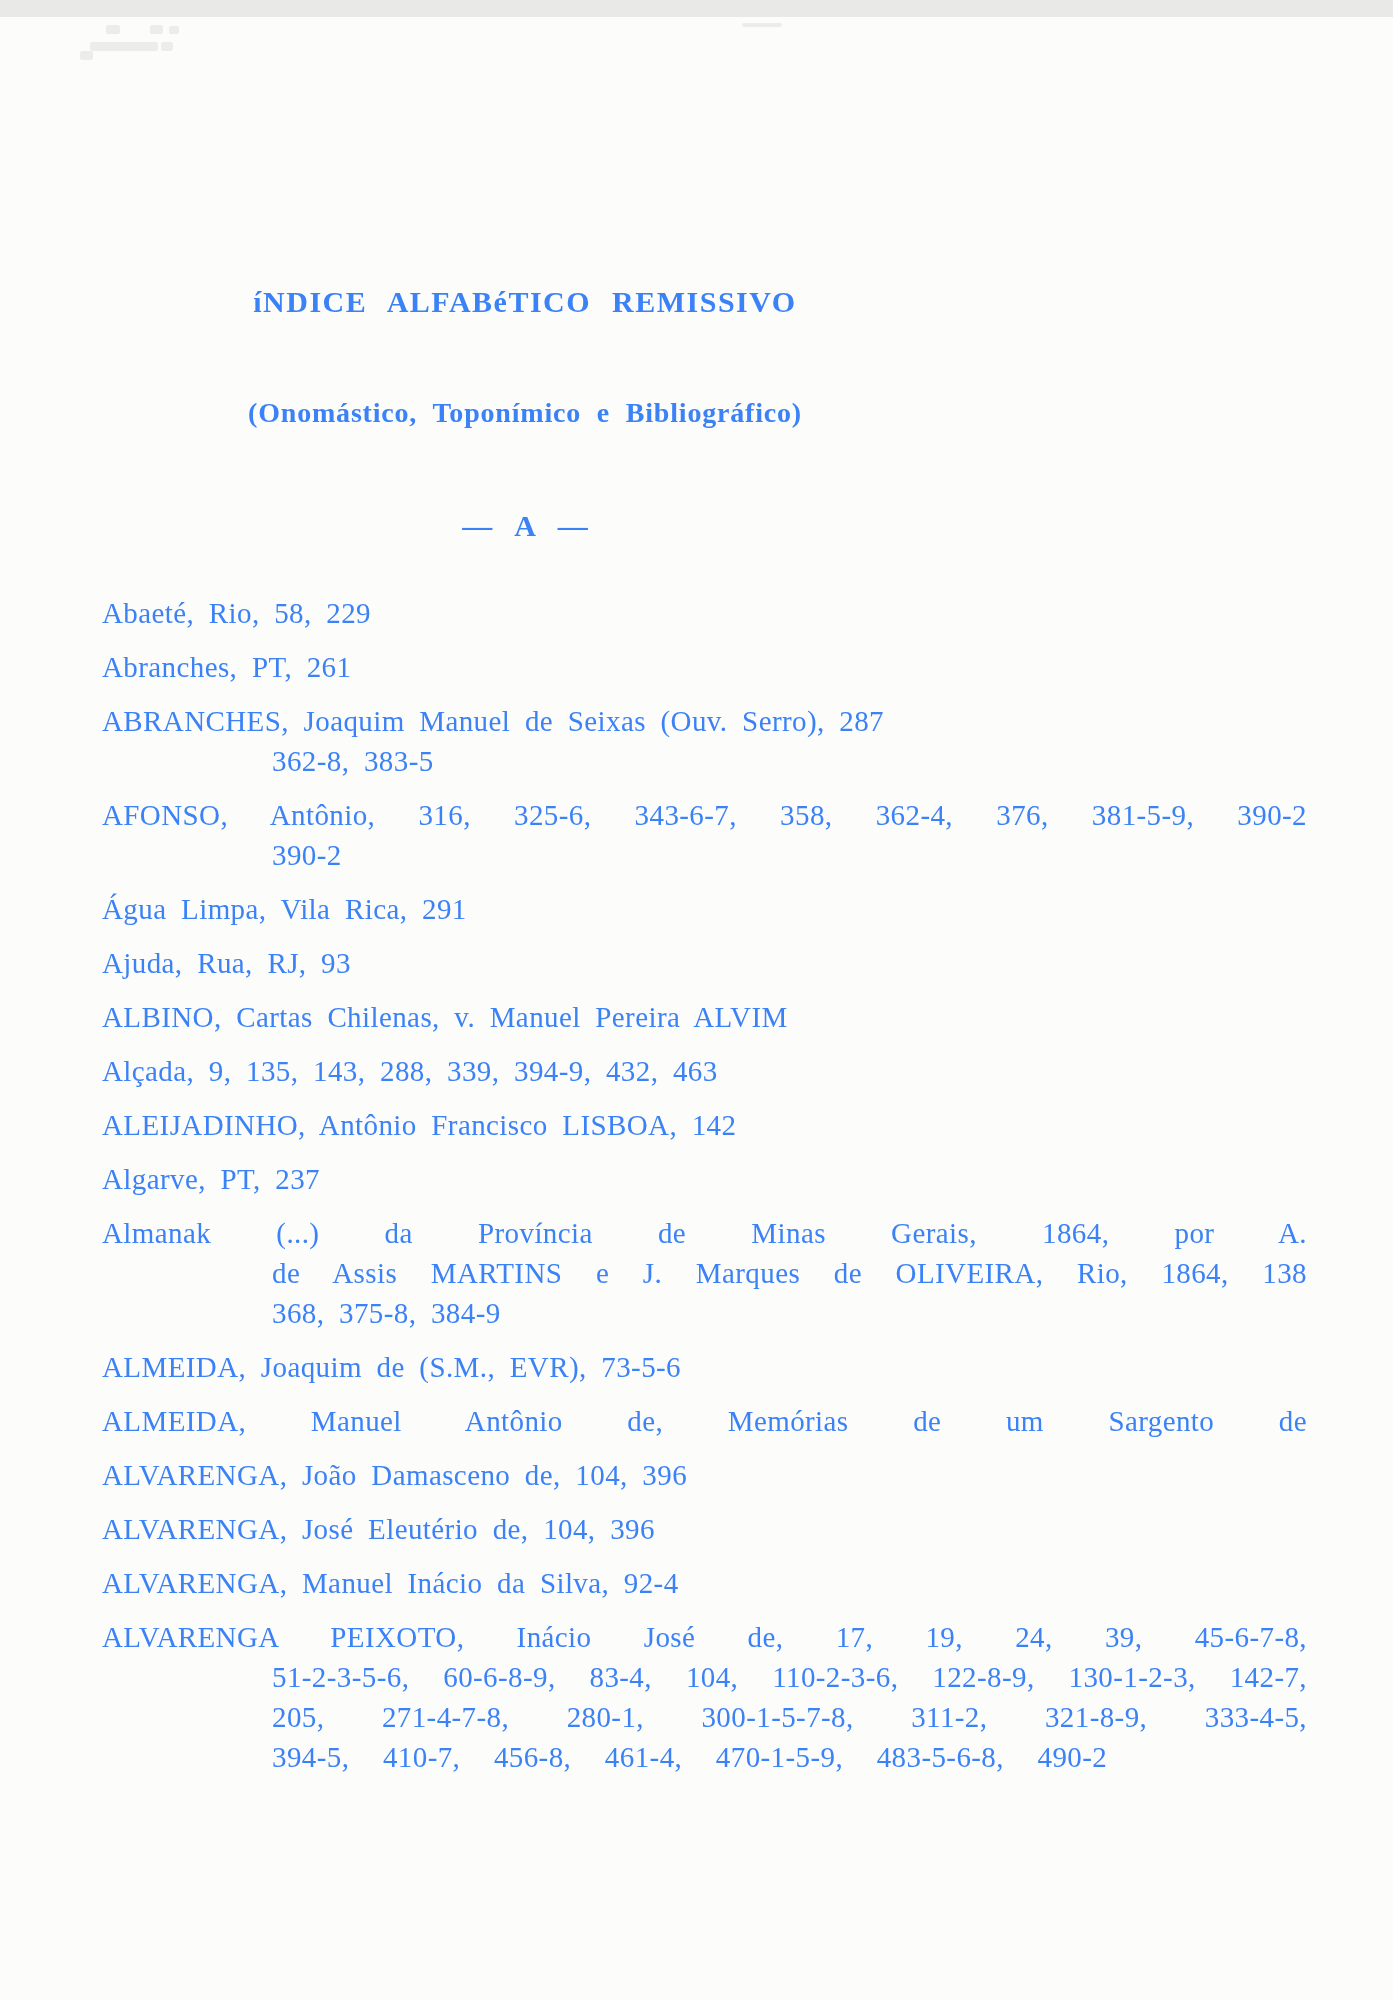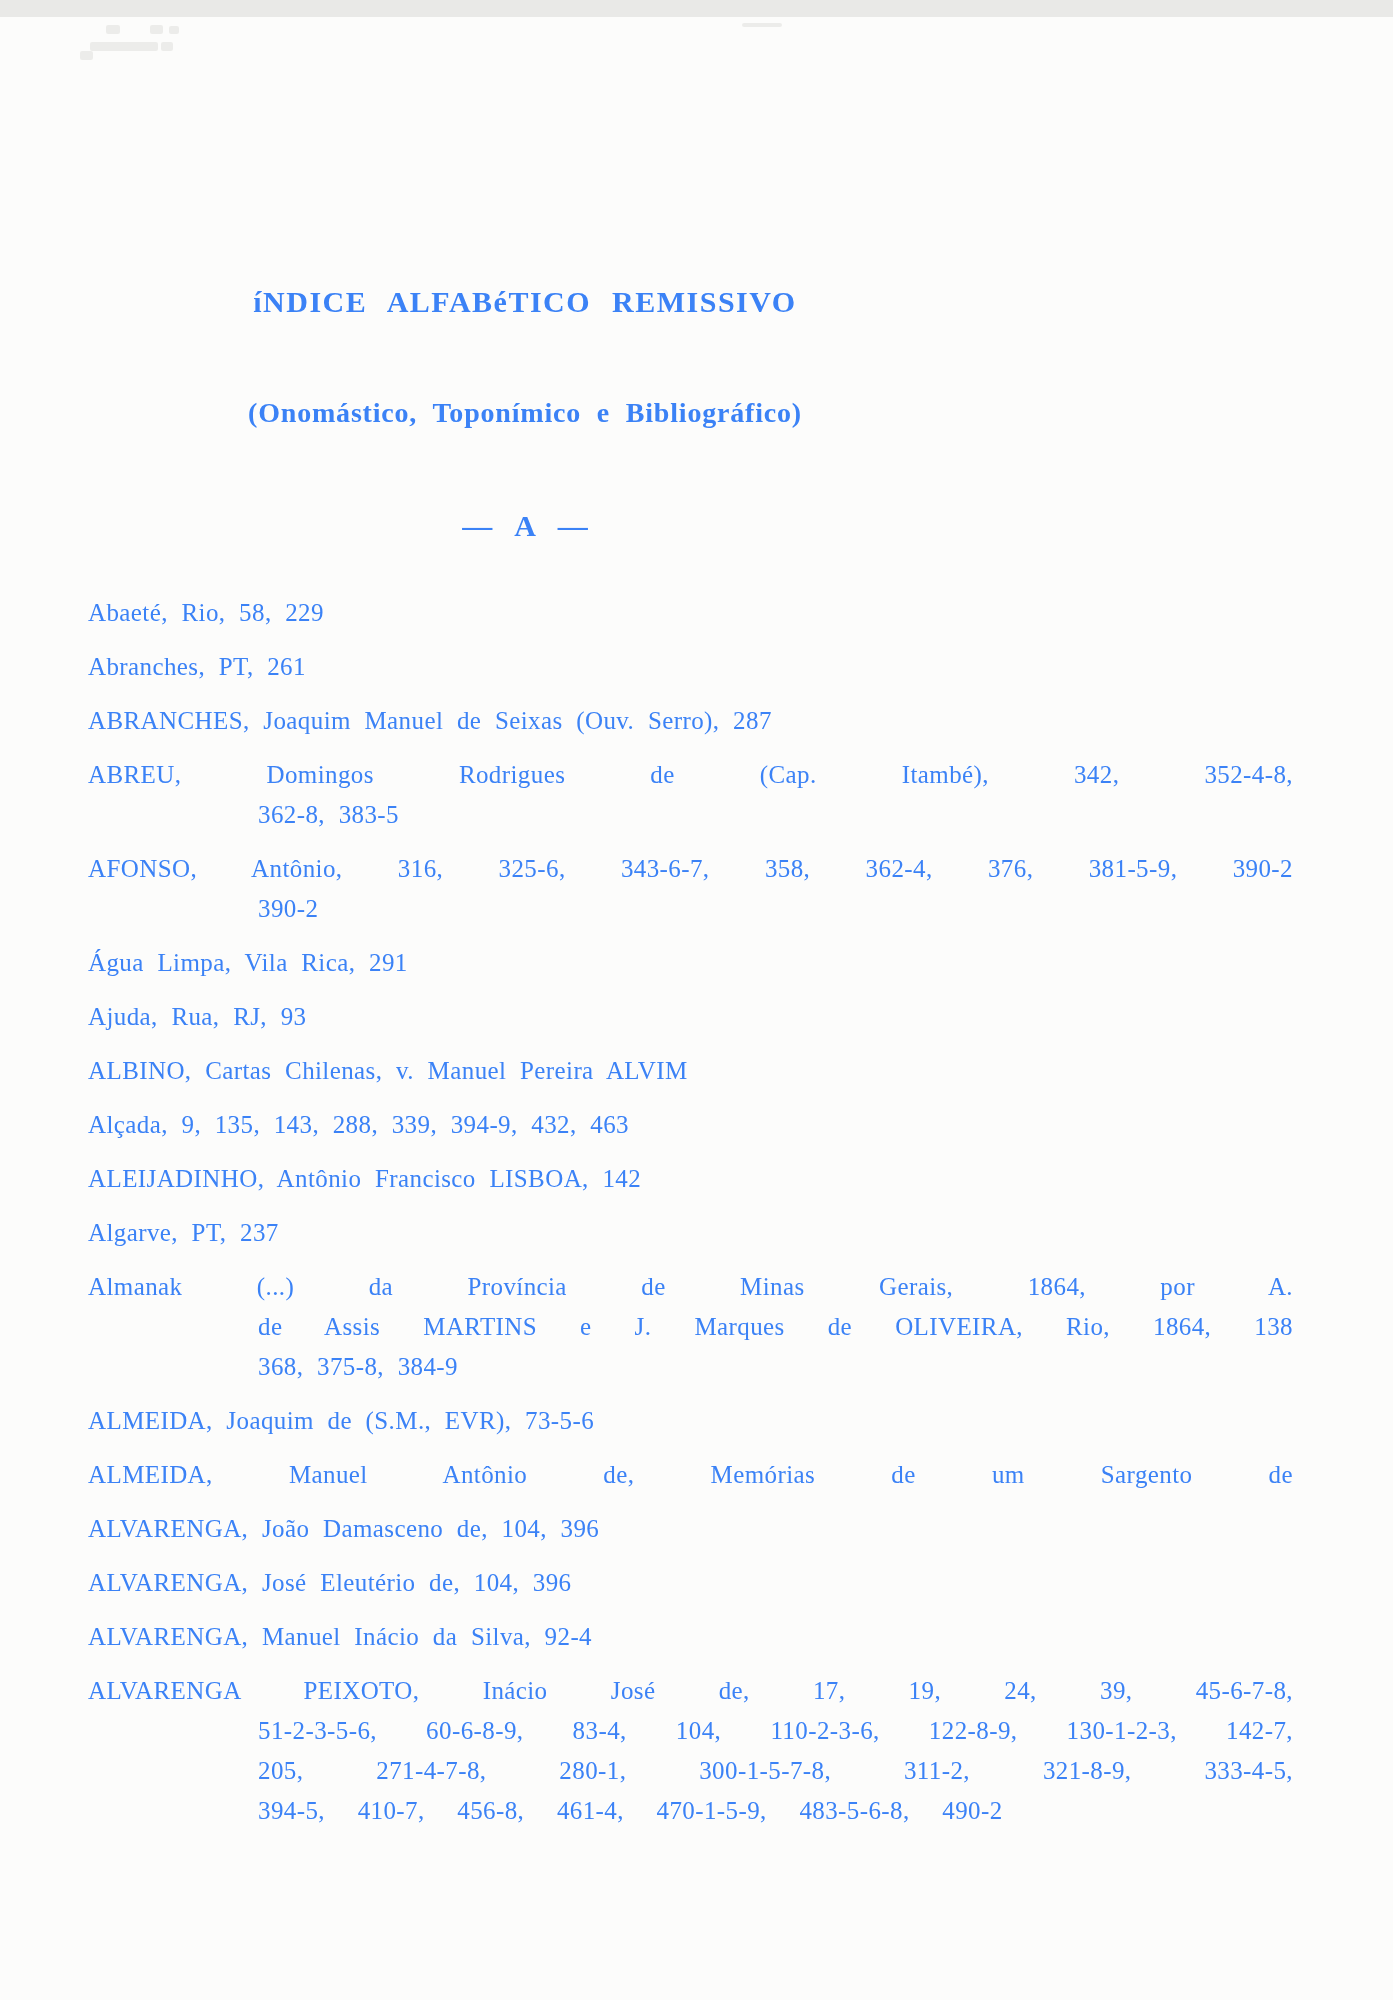--- a/index.html
+++ b/index.html
@@ -40,24 +40,24 @@
     word-spacing: 8px;
   }
   .section-letter {
     top: 492px;
     font-size: 30px;
     font-weight: bold;
     word-spacing: 16px;
   }
   .entries {
     position: absolute;
-    left: 88px;
+    left: 102px;
     top: 578px;
     width: 1205px;
-    font-size: 25px;
+    font-size: 29px;
     line-height: 36px;
     letter-spacing: 0.4px;
     word-spacing: 7px;
   }
   .line { white-space: normal; }
   .entry { margin-top: 18px; }
   .entry:first-child { margin-top: 0; }
   .cont { margin-left: 170px; margin-top: 4px; }
   .just { text-align: justify; text-align-last: justify; }
   .wide { word-spacing: 26px; }
@@ -76,21 +76,20 @@
   <div class="smudge" style="left:742px;top:6px;width:40px;height:4px"></div>
 
   <div class="headers title">íNDICE ALFABéTICO REMISSIVO</div>
   <div class="headers subtitle">(Onomástico, Toponímico e Bibliográfico)</div>
   <div class="headers section-letter">— A —</div>
 
   <div class="entries">
     <div class="line entry">Abaeté, Rio, 58, 229</div>
     <div class="line entry">Abranches, PT, 261</div>
     <div class="line entry">ABRANCHES, Joaquim Manuel de Seixas (Ouv. Serro), 287</div>
-    <div class="line entry just">ABREU, Domingos Rodrigues de (Cap. Itambé), 342, 352-4-8,</div>
     <div class="line cont">362-8, 383-5</div>
     <div class="line entry just">AFONSO, Antônio, 316, 325-6, 343-6-7, 358, 362-4, 376, 381-5-9, 390-2</div>
     <div class="line cont">390-2</div>
     <div class="line entry">Água Limpa, Vila Rica, 291</div>
     <div class="line entry">Ajuda, Rua, RJ, 93</div>
     <div class="line entry">ALBINO, Cartas Chilenas, v. Manuel Pereira ALVIM</div>
     <div class="line entry">Alçada, 9, 135, 143, 288, 339, 394-9, 432, 463</div>
     <div class="line entry">ALEIJADINHO, Antônio Francisco LISBOA, 142</div>
     <div class="line entry">Algarve, PT, 237</div>
     <div class="line entry just">Almanak (...) da Província de Minas Gerais, 1864, por A.</div>

